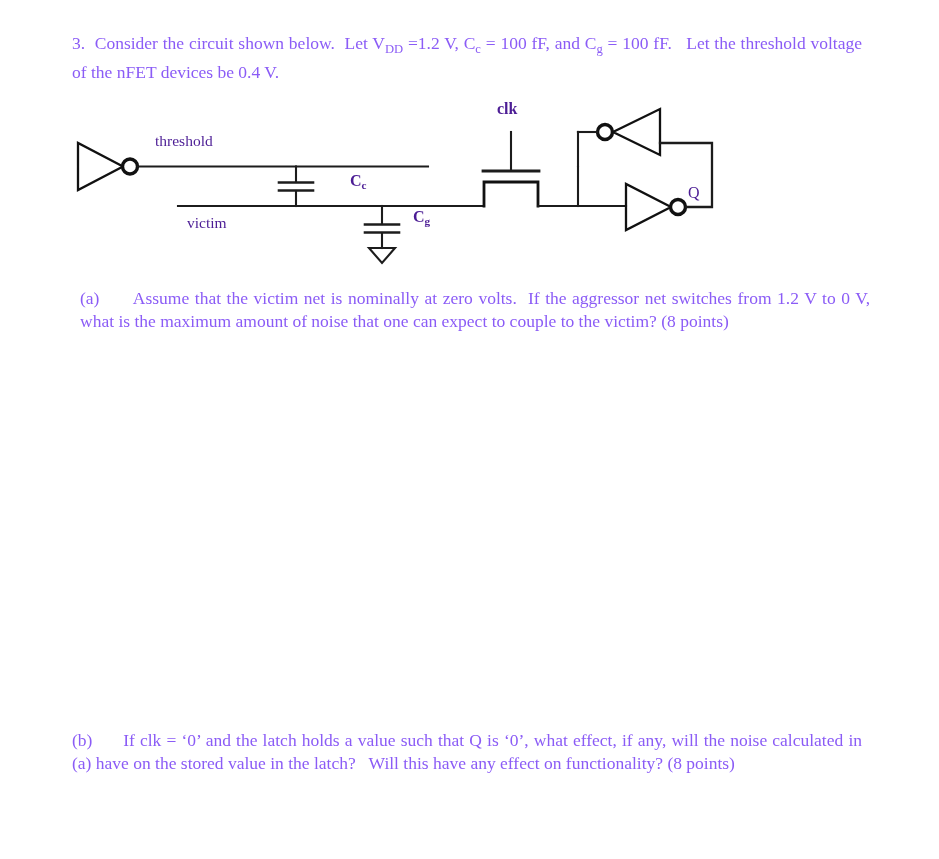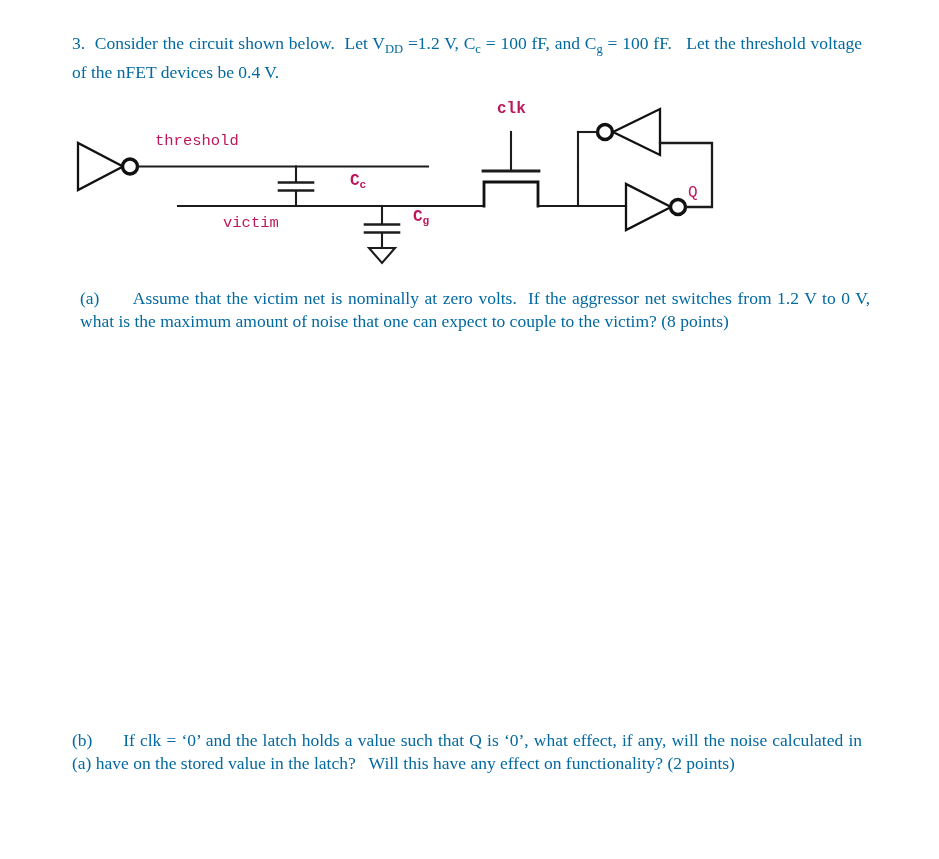--- a/index.html
+++ b/index.html
@@ -15,21 +15,21 @@
     color: #1a1a1a;
     overflow: hidden;
   }
 
   
   .qtext {
     position: absolute;
     font-family: "Liberation Serif", "DejaVu Serif", serif;
     font-size: 17.5px;
     line-height: 23px;
-    color: #0369a1;
+    color: #8b5cf6;
     text-align: justify;
     text-justify: inter-word;
     white-space: pre-wrap;
   }
   .qtext sub {
     font-size: 0.72em;
     vertical-align: -0.28em;
   }
   #stem {
     left: 72px;
@@ -53,34 +53,34 @@
     position: absolute;
     left: 60px;
     top: 96px;
     width: 680px;
     height: 180px;
   }
   #figure svg { display: block; }
 
   .fig-label {
     position: absolute;
-    font-family: Liberation Mono, monospace;
+    font-family: Liberation Serif, serif;
     font-size: 15.5px;
-    color: #be185d;
+    color: #4c1d95;
     white-space: nowrap;
   }
   .fig-label.bold {
     font-weight: bold;
   }
   .fig-label sub {
     font-size: 0.70em;
     vertical-align: -0.26em;
   }
   #lbl-aggressor { left: 95px;  top: 36px; }
-  #lbl-victim    { left: 127px; top: 118px; margin-left: 36px; }
+  #lbl-victim    { left: 127px; top: 118px; }
   #lbl-cc        { left: 290px; top: 76px;  font-weight: bold; font-size: 16px; }
   #lbl-cg        { left: 353px; top: 112px; font-weight: bold; font-size: 16px; }
   #lbl-clk       { left: 437px; top: 4px;   font-weight: bold; font-size: 16px; }
   #lbl-q         { left: 628px; top: 88px;  font-size: 16px; }
 </style>
 </head>
 <body>
 
 <div class="qtext" id="stem"><span>3.  Consider the circuit shown below.  Let V</span><sub>DD</sub><span> =1.2 V, C</span><sub>c</sub><span> = 100 fF, and C</span><sub>g</sub><span> = 100 fF.   Let the threshold voltage of the nFET devices be 0.4 V.</span></div>
 
@@ -141,13 +141,13 @@
 
   <span class="fig-label bold" id="lbl-cg"><span>C</span><sub>g</sub></span>
 
   <span class="fig-label bold" id="lbl-clk">clk</span>
 
   <span class="fig-label" id="lbl-q">Q</span>
 </div>
 
 <div class="qtext" id="part-a"><span class="indent-lead">(a)</span><span>&nbsp;&nbsp;&nbsp;&nbsp;&nbsp;&nbsp;</span><span>Assume that the victim net is nominally at zero volts.  If the aggressor net switches from 1.2 V to 0 V, what is the maximum amount of noise that one can expect to couple to the victim? (8 points)</span></div>
 
-<div class="qtext" id="part-b"><span class="indent-lead">(b)</span><span>&nbsp;&nbsp;&nbsp;&nbsp;&nbsp;&nbsp;</span><span>If clk = ‘0’ and the latch holds a value such that Q is ‘0’, what effect, if any, will the noise calculated in (a) have on the stored value in the latch?   Will this have any effect on functionality? (2 points)</span></div>
+<div class="qtext" id="part-b"><span class="indent-lead">(b)</span><span>&nbsp;&nbsp;&nbsp;&nbsp;&nbsp;&nbsp;</span><span>If clk = ‘0’ and the latch holds a value such that Q is ‘0’, what effect, if any, will the noise calculated in (a) have on the stored value in the latch?   Will this have any effect on functionality? (8 points)</span></div>
 
 </body></html>

